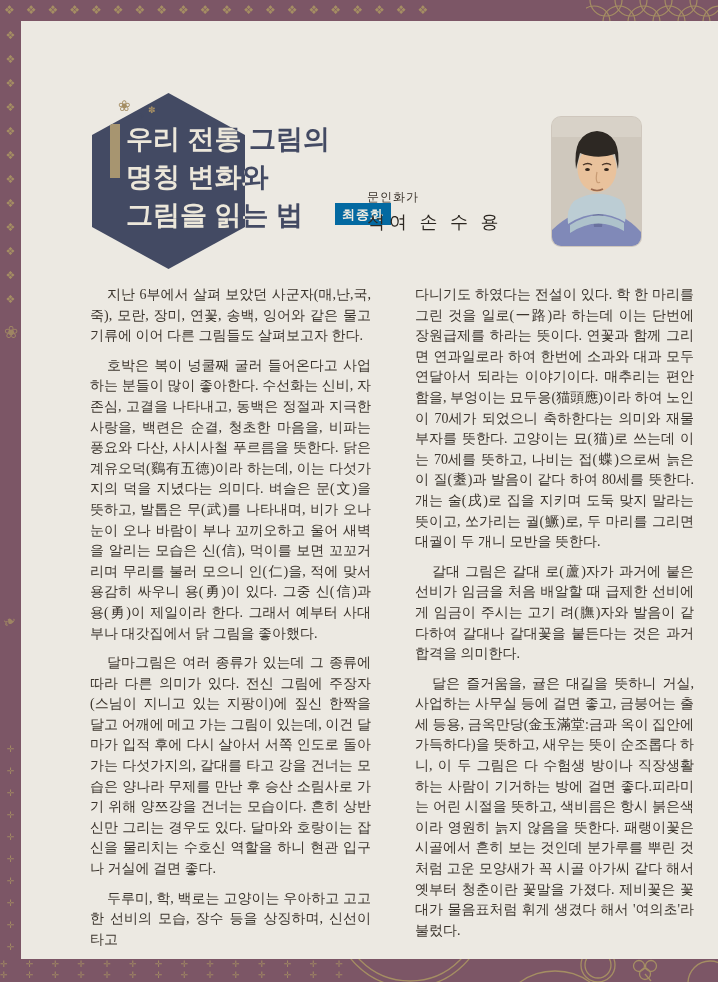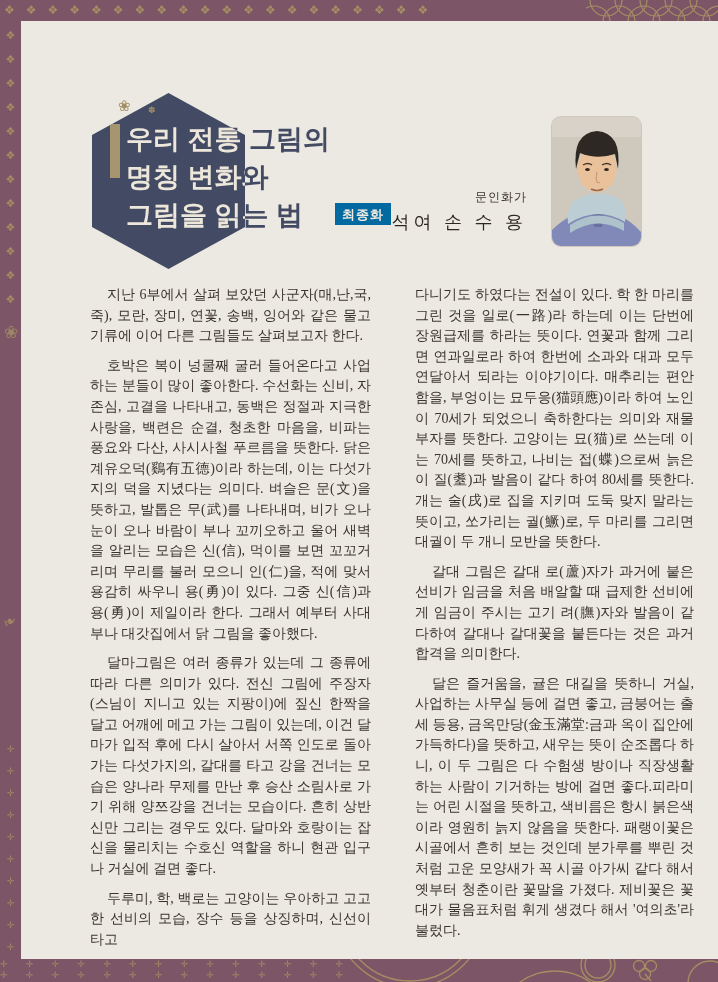--- a/index.html
+++ b/index.html
@@ -34,21 +34,21 @@
   .title-text.light{color:#ece7da;}
   .accent-bar{position:absolute;left:18px;top:31px;width:10px;height:54px;background:#a79570;}
   .badge{position:absolute;left:222px;top:110px;background:#0369a1;color:#f0ece1;
         font-family:"Liberation Sans","DejaVu Sans",sans-serif;font-weight:bold;
         font-size:13px;line-height:13px;padding:5px 7px 4px;letter-spacing:1px;margin-left:21px;}
   .tflower1{position:absolute;left:118px;top:97px;font-size:15px;color:#a58e63;}
   .tflower2{position:absolute;left:137px;top:112px;font-size:8px;color:#434a63;}
   .tflower3{position:absolute;left:148px;top:105px;font-size:9px;color:#a58e63;}
 
   
-  .author-caption{position:absolute;left:367px;top:189px;width:160px;text-align:right;color:#3b332b;}
+  .author-caption{position:absolute;left:367px;top:189px;width:160px;color:#3b332b;}
   .author-role{font-size:12px;letter-spacing:1px;margin-bottom:4px;}
   .author-name{font-size:18px;font-weight:normal;letter-spacing:4px;color:#2c2721;}
   .photo{position:absolute;left:552px;top:117px;width:89px;height:129px;border-radius:9px;
         overflow:hidden;box-shadow:0 0 0 1px rgba(120,100,80,.25);}
 
   
   .col{position:absolute;top:285px;color:#3b342c;font-size:14px;line-height:20.6px;
         text-align:justify;margin-left:38px;}
   .col-left{left:52px;width:281px;}
   .col-right{left:377px;width:279px;}

